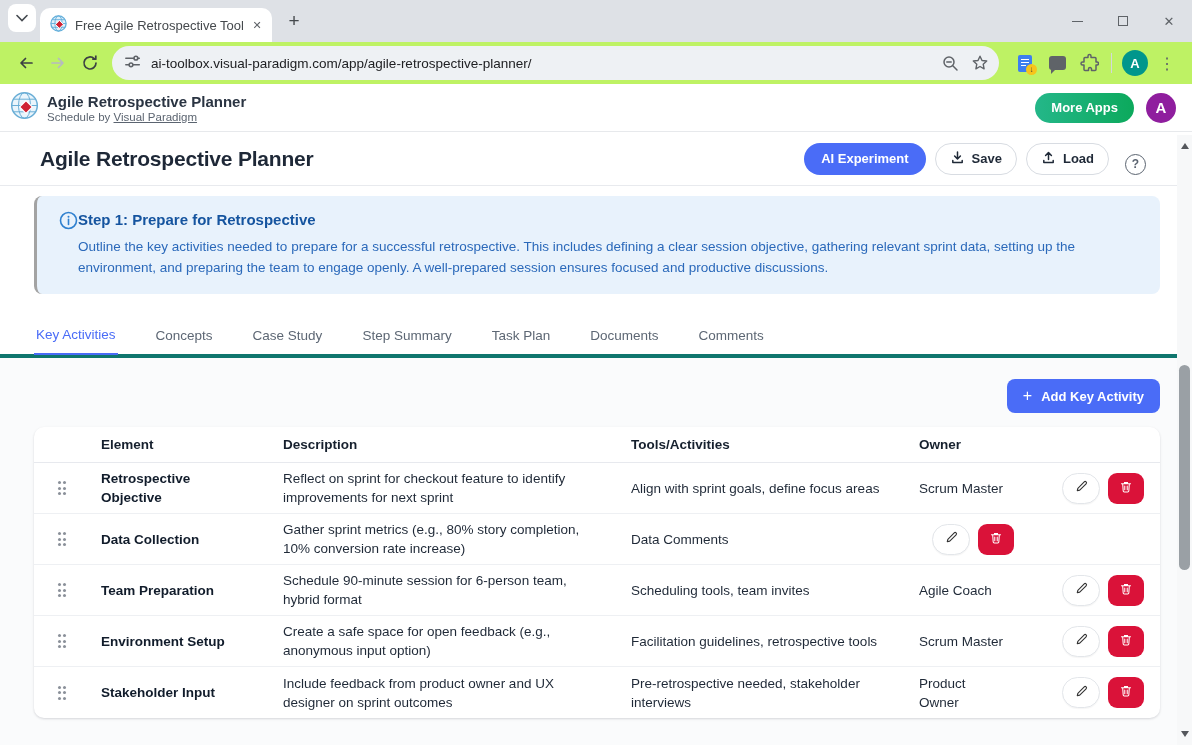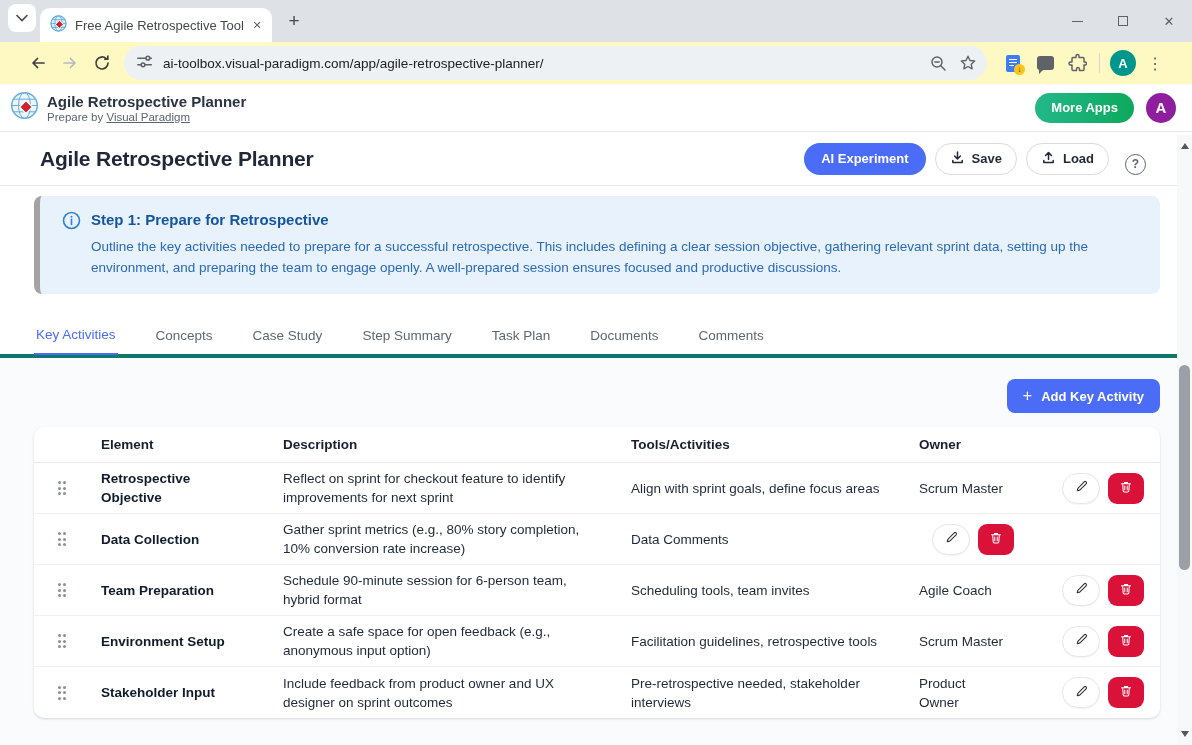--- a/index.html
+++ b/index.html
@@ -18,21 +18,21 @@
   .tab-close { flex:0 0 18px; height:18px; border-radius:50%; color:#5f6368; font-size:11px;
     display:flex; align-items:center; justify-content:center; }
   .newtab-btn { align-self:center; width:28px; height:28px; margin-left:8px; color:#45494d; font-size:19px; font-weight:400;
     display:flex; align-items:center; justify-content:center; border-radius:50%; }
   .win-controls { position:absolute; right:0; top:0; height:42px; display:flex; }
   .win-btn { width:46px; height:42px; display:flex; align-items:center; justify-content:center; color:#5f6368; }
   .ico-min { width:11px; border-top:1.4px solid #5f6368; }
   .ico-max { width:10px; height:10px; border:1.2px solid #5f6368; }
   .ico-close-win { font-size:13px; }
 
-  .addressbar { height:42px; background:#fef9c3; display:flex; align-items:center; padding:0 22px; }
+  .addressbar { height:42px; background:#bef264; display:flex; align-items:center; padding:0 10px; }
   .nav-btn { width:32px; height:32px; display:flex; align-items:center; justify-content:center; border-radius:50%; }
   .omnibox { flex:1; height:34px; background:#eef1f4; border-radius:17px; display:flex; align-items:center;
     padding:0 4px 0 12px; margin:0 10px 0 6px; }
   .omni-url { flex:1; font-size:13.5px; color:#202124; margin-left:10px; white-space:nowrap; overflow:hidden; }
   .omni-ic { width:30px; height:30px; display:flex; align-items:center; justify-content:center; border-radius:50%; }
   .bar-ic { width:32px; height:32px; display:flex; align-items:center; justify-content:center; border-radius:50%; position:relative; }
   .chat-ic { width:17px; height:14px; background:#5f6368; border-radius:3px; position:relative; }
   .chat-ic:after { content:""; position:absolute; left:2px; bottom:-4px; border:4px solid transparent; border-top-color:#5f6368; border-left-color:#5f6368; }
   .doc-ic { width:14px; height:17px; background:#3d7ef0; border-radius:2px; position:relative; }
   .doc-ic i { position:absolute; left:3px; height:1.5px; background:#fff; }
@@ -60,22 +60,22 @@
   .page-scroll { height:613px; overflow:hidden; }
   .titlerow { height:54px; display:flex; align-items:center; padding:0 46px 0 40px; border-bottom:1px solid #e8eaee; background:#fff; }
   .page-title { font-size:21px; font-weight:700; color:#1e2837; letter-spacing:-0.2px; }
   .title-actions { margin-left:auto; display:flex; align-items:flex-end; gap:9px; }
   .btn-ai { height:32px; padding:0 17px; border-radius:17px; background:#4a6cf7; color:#fff; font-size:13px; font-weight:700; }
   .btn-ghost { height:32px; padding:0 14px; border-radius:17px; background:#fff; border:1px solid #d8dce2;
     display:flex; align-items:center; gap:7px; font-size:13px; font-weight:700; color:#1f2937; }
   .help-btn { width:21px; height:21px; border:1.7px solid #5b6470; border-radius:50%; color:#5b6470;
     font-size:12px; font-weight:700; display:flex; align-items:center; justify-content:center; margin-left:7px; }
 
-  .banner { margin:10px 32px 0 34px; background:#e8f2fc; border-left:6px solid #a3a3a3; border-radius:8px;
-    padding:15px 20px 16px 22px; display:flex; gap:10px; }
+  .banner { margin:10px 32px 0 34px; background:#e8f2fc; border-left:3px solid #a3a3a3; border-radius:8px;
+    padding:15px 20px 16px 22px; display:flex; }
   .banner-title { font-size:15px; font-weight:700; color:#15549f; margin-bottom:8px; }
   .banner-body { font-size:13.5px; line-height:21px; color:#2b69ba; }
 
   .page-tabs { margin-top:24px; padding:0 34px; display:flex; gap:36px; border-bottom:4px solid #0f766e; }
   .ptab { padding:9px 2px 11px; font-size:13.5px; color:#5d6774; background:none; }
   .ptab.active { color:#4a6cf7; border-bottom:2px solid #4a6cf7; margin-bottom:-1px; font-weight:500; }
 
   .lower { background:#fafbfc; padding:21px 32px 30px 34px; height:389px; }
   .add-row { display:flex; justify-content:flex-end; }
   .btn-add { height:34px; padding:0 16px; border-radius:8px; background:#4a6cf7; color:#fff; font-size:13px; font-weight:700;
@@ -204,21 +204,21 @@
     <span>
       <svg width="29" height="29" viewBox="0 0 29 29">
         <circle cx="14.5" cy="14.5" r="12.8" fill="#eaf5fc" stroke="#6aaed6" stroke-width="1.5"></circle>
         <path d="M2 14.5h25 M3.8 8.2h21.4 M3.8 20.8h21.4" stroke="#6aaed6" stroke-width="1" fill="none"></path>
         <ellipse cx="14.5" cy="14.5" rx="6" ry="12.8" fill="none" stroke="#6aaed6" stroke-width="1"></ellipse>
         <rect x="11.5" y="11.5" width="9" height="9" transform="rotate(45 16 16)" fill="#cf2233" stroke="#fff" stroke-width="1.2"></rect>
       </svg>
     </span>
     <div class="vp-text">
       <div class="vp-title">Agile Retrospective Planner</div>
-      <div class="vp-powered"><span>Prepare by </span><a href="#">Visual Paradigm</a></div>
+      <div class="vp-powered"><span>Schedule by </span><a href="#">Visual Paradigm</a></div>
     </div>
     <div class="hdr-right">
       <button class="btn-moreapps">More Apps</button>
       <button class="avatar-app">A</button>
     </div>
   </div>
 
   <div class="page-scroll">
 
     <div class="titlerow">

